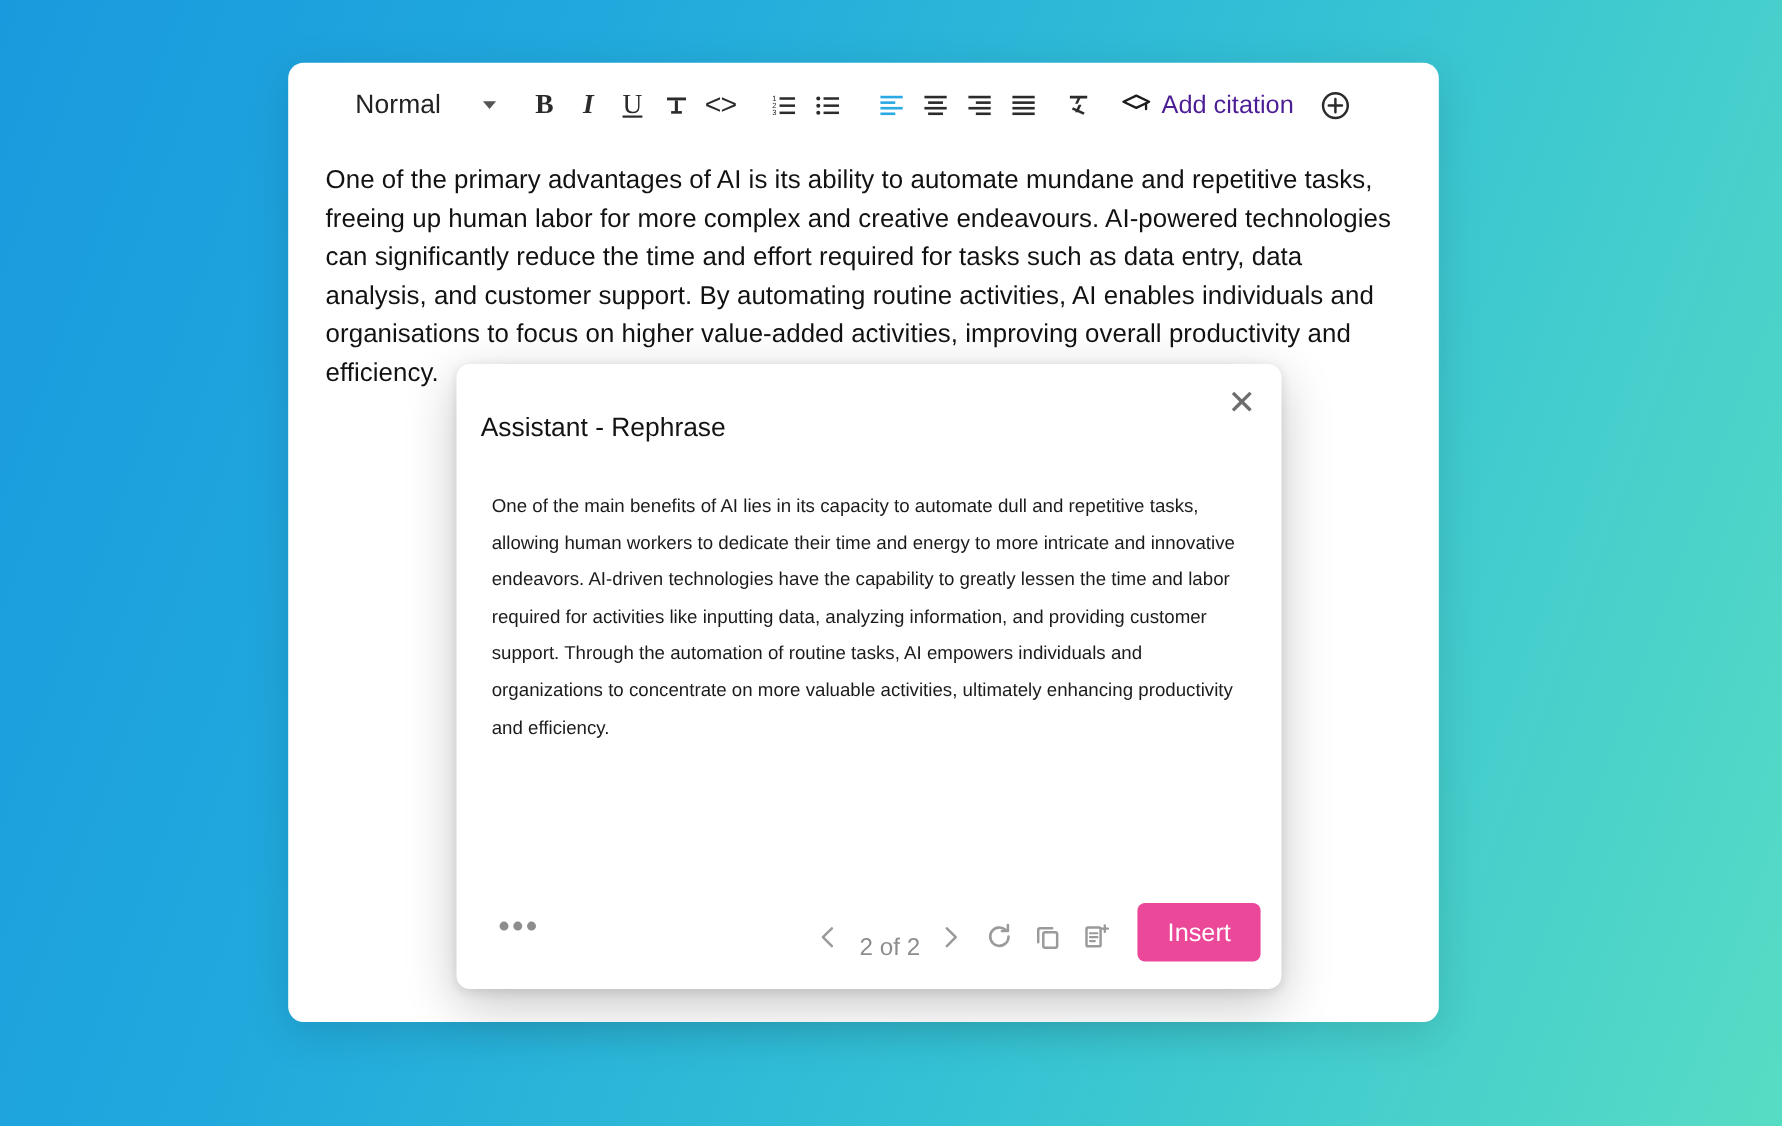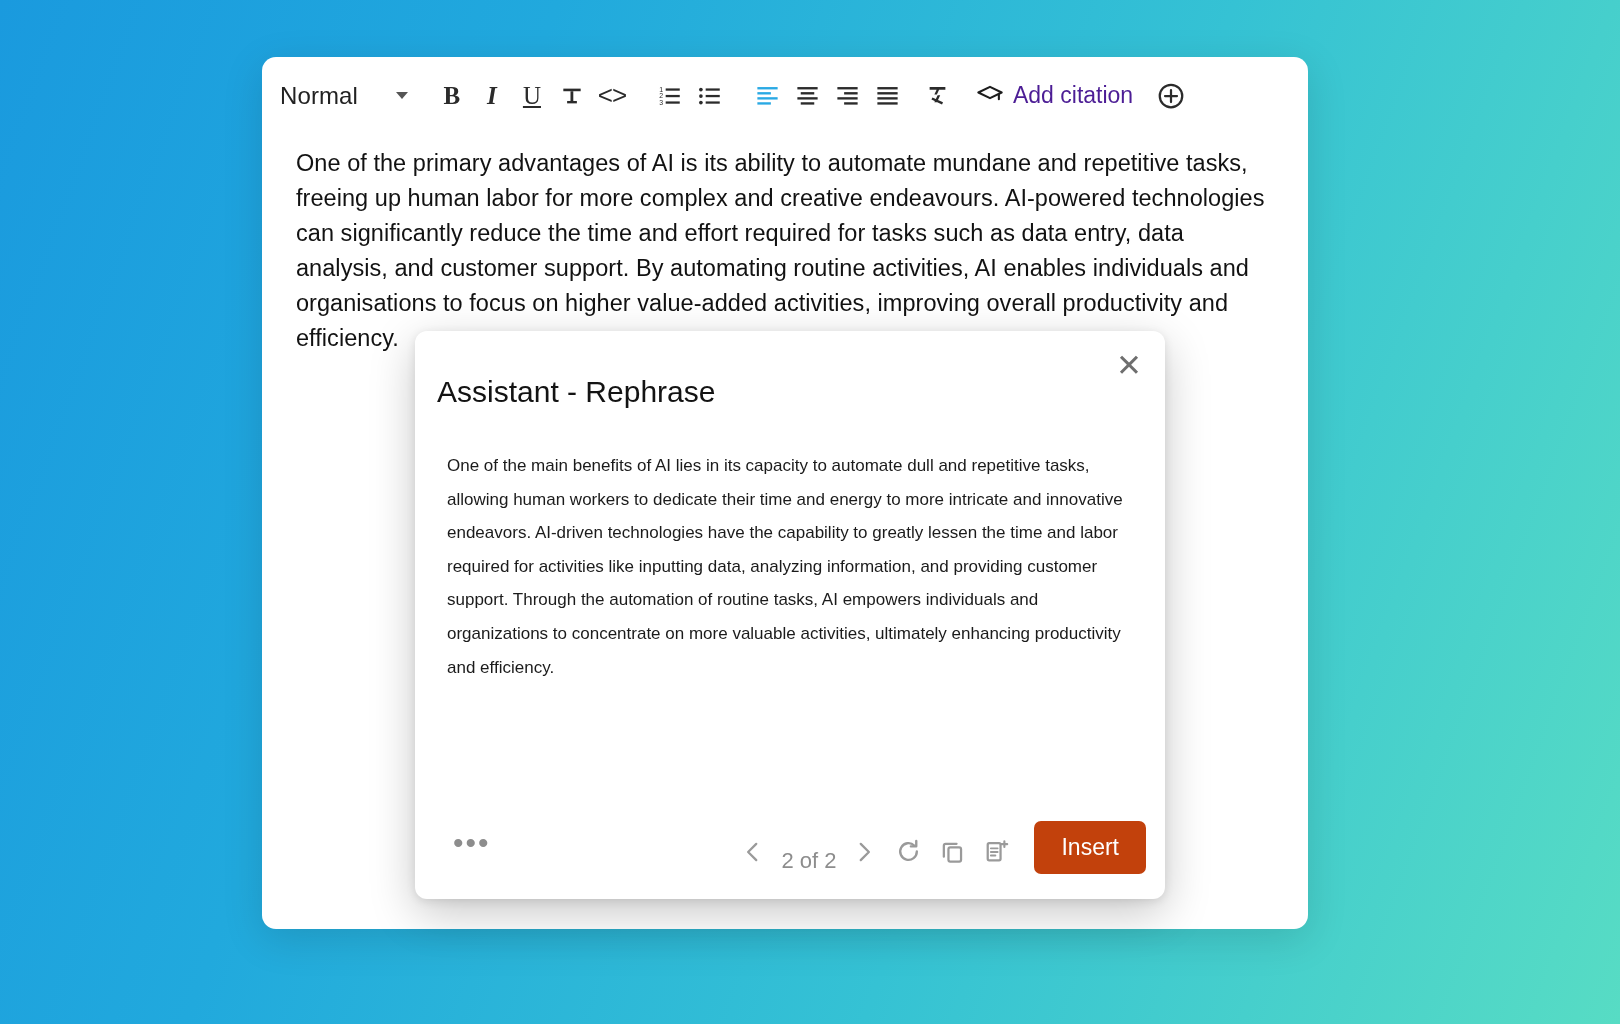--- a/index.html
+++ b/index.html
@@ -61,20 +61,21 @@
     padding: 0 6px 0 4px;
     cursor: pointer;
     border-radius: 4px;
     min-width: 130px;
   }
   #style-label {
     font-size: 24px;
     color: #222;
     font-weight: 400;
     letter-spacing: 0.1px;
+    margin-left: 43px;
   }
   #style-caret {
     margin-left: 38px;
     width: 0; height: 0;
     border-left: 6px solid transparent;
     border-right: 6px solid transparent;
     border-top: 7px solid #555;
   }
 
   .glyph-b { font-size: 25px; font-weight: 700; font-family: "Liberation Serif", serif; }
@@ -135,21 +136,21 @@
     cursor: pointer;
     border-radius: 4px;
     color: #6e6e6e;
     font-size: 31px;
     line-height: 1;
     font-weight: 300;
   }
 
   #modal-title {
     margin: 44px 0 0 22px;
-    font-size: 30px;
+    font-size: 24px;
     color: #131313;
     font-weight: 400;
   }
 
   #modal-text {
     margin: 40px 32px 0 32px;
     font-size: 17px;
     line-height: 33.6px;
     color: #1b1b1b;
     flex: 0 0 auto;
@@ -193,21 +194,21 @@
 
   #page-indicator {
     font-size: 22px;
     color: #8d8d8d;
     padding: 0 6px;
     white-space: nowrap;
   }
 
   #insert-button {
     margin-left: 16px;
-    background: #c2410c;
+    background: #ec4899;
     color: #ffffff;
     font-size: 23px;
     border: none;
     border-radius: 7px;
     padding: 13px 27px;
     cursor: pointer;
     font-family: "Liberation Sans", sans-serif;
   }
 
   .chev { cursor: pointer; }

